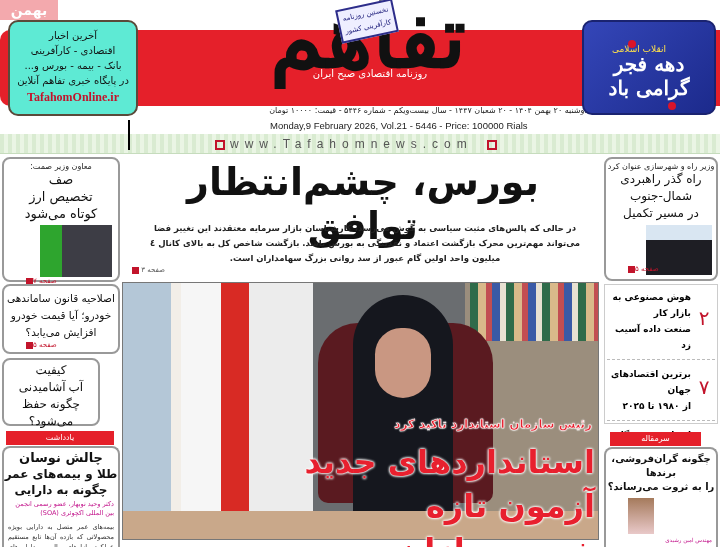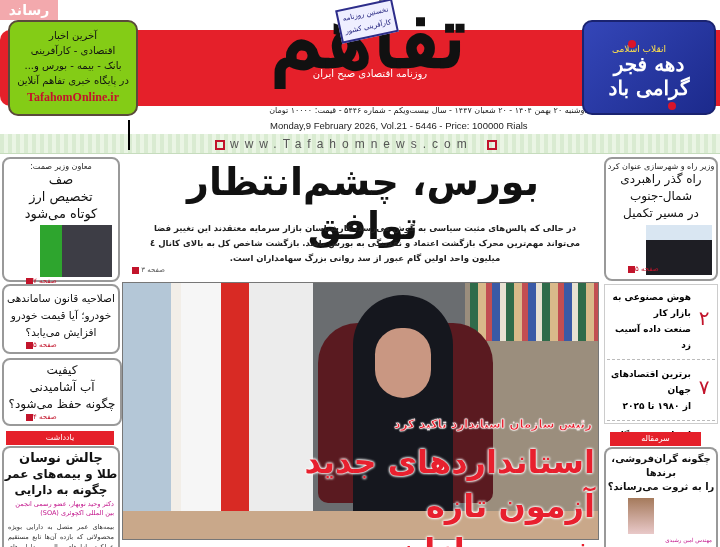--- a/index.html
+++ b/index.html
@@ -1,21 +1,21 @@
 <!DOCTYPE html>
 <html><head>
 <meta charset="utf-8">
 <style>
   * { box-sizing: border-box; margin: 0; padding: 0; }
   body { width: 720px; height: 547px; overflow: hidden; background: #fff; font-family: "DejaVu Sans", sans-serif; position: relative; }
   .abs { position: absolute; }
   
   .red-band { left: 0; top: 30px; width: 720px; height: 76px; background: #e5202a; border-radius: 10px 0 0 10px; }
   .tag-jesaar { left: 0; top: 0; width: 58px; height: 20px; background: #f3a9ad; color: #fff; font-size: 14px; font-weight: bold; text-align: center; line-height: 20px; }
-  .promo-box { left: 8px; top: 20px; width: 130px; height: 96px; background: #84cc16; border: 2px solid #5a4a3a; border-radius: 10px; direction: rtl; text-align: center; padding: 6px 4px; }
+  .promo-box { left: 8px; top: 20px; width: 130px; height: 96px; background: #5eead4; border: 2px solid #5a4a3a; border-radius: 10px; direction: rtl; text-align: center; padding: 6px 4px; }
   .promo-box .line { font-size: 10px; line-height: 15px; color: #111; }
   .promo-box .url { font-family: "Liberation Serif", serif; font-size: 12px; font-weight: bold; color: #c2142b; direction: ltr; margin-top: 2px; }
   .logo { left: 270px; top: -6px; font-family: "DejaVu Serif", serif; font-size: 86px; font-weight: bold; color: #111; direction: rtl; line-height: 1; }
   .stamp { left: 338px; top: 4px; width: 58px; height: 34px; background: #eef; border: 2px solid #2d2d8a; transform: rotate(-12deg); font-size: 7px; color: #1c1c7a; text-align: center; line-height: 13px; direction: rtl; padding-top: 2px; }
   .subtitle { left: 300px; top: 68px; width: 140px; text-align: center; color: #fff; font-size: 10px; direction: rtl; }
   .date-fa { left: 268px; top: 106px; width: 320px; font-size: 8px; color: #222; direction: rtl; text-align: right; }
   .date-en { left: 270px; top: 120px; font-size: 9.5px; color: #222; font-family: "Liberation Sans", sans-serif; }
   .banner { left: 582px; top: 20px; width: 134px; height: 95px; background: linear-gradient(135deg,#3446b8,#1c2a8c); border-radius: 10px; border: 2px solid #1a2370; color: #fff; text-align: center; direction: rtl; }
   .banner .big { font-family: "DejaVu Serif", serif; font-size: 20px; font-weight: bold; margin-top: 30px; }
   .banner .small { color: #ffe14a; font-size: 9px; position: absolute; top: 22px; left: 28px; }
@@ -53,21 +53,21 @@
   .list-num { width: 22px; height: 30px; font-size: 20px; color: #c2142b; text-align: center; }
   .list-txt { flex: 1; font-size: 9px; font-weight: bold; line-height: 16px; text-align: right; padding-right: 2px; }
   .dot-sep { height: 1px; border-top: 1px dashed #bbb; margin: 6px 0; position: relative; }
   .red-tab { background: #e5202a; color: #fff; font-size: 8px; text-align: center; height: 14px; line-height: 14px; }
   .body-small { font-size: 6.5px; line-height: 10px; color: #333; direction: rtl; text-align: justify; padding: 2px 4px; }
   .author { font-size: 6.5px; color: #c2148b; direction: rtl; text-align: right; padding: 2px 4px; line-height: 9px; }
 </style>
 </head>
 <body>
 
-<div class="abs tag-jesaar">رساند</div>
+<div class="abs tag-jesaar">بهمن</div>
 <div class="abs red-band"></div>
 
 <div class="abs promo-box">
   <div class="line">آخرین اخبار</div>
   <div class="line">اقتصادی - کارآفرینی</div>
   <div class="line">بانک - بیمه - بورس و...</div>
   <div class="line">در پایگاه خبری تفاهم آنلاین</div>
   <div class="url">TafahomOnline.ir</div>
 </div>
 
@@ -102,21 +102,21 @@
   <div class="page-ref"><span>صفحه ۷</span><span class="pi"></span></div>
 </div>
 
 <div class="abs box" style="left:2px;top:284px;width:118px;height:70px;">
   <div class="box-h" style="font-size:10.5px;margin-top:4px;">اصلاحیه قانون ساماندهی</div>
   <div class="box-h" style="font-size:10.5px;">خودرو؛ آیا قیمت خودرو</div>
   <div class="box-h" style="font-size:10.5px;">افزایش می‌یابد؟</div>
   <div class="page-ref"><span>صفحه ۵</span><span class="pi"></span></div>
 </div>
 
-<div class="abs box" style="left:2px;top:358px;width:120px;height:68px;">
+<div class="abs box" style="left:2px;top:358px;width:98px;height:68px;font-family:Liberation Serif, serif;">
   <div class="box-h" style="font-size:12px;margin-top:2px;">کیفیت</div>
   <div class="box-h" style="font-size:12px;">آب آشامیدنی</div>
   <div class="box-h" style="font-size:12px;">چگونه حفظ می‌شود؟</div>
   <div class="page-ref"><span>صفحه ۴</span><span class="pi"></span></div>
 </div>
 
 <div class="abs" style="left:6px;top:431px;width:108px;">
   <div class="red-tab">یادداشت</div>
 </div>
 <div class="abs box" style="left:2px;top:446px;width:118px;height:101px;border-bottom:none;border-radius:8px 8px 0 0;">

